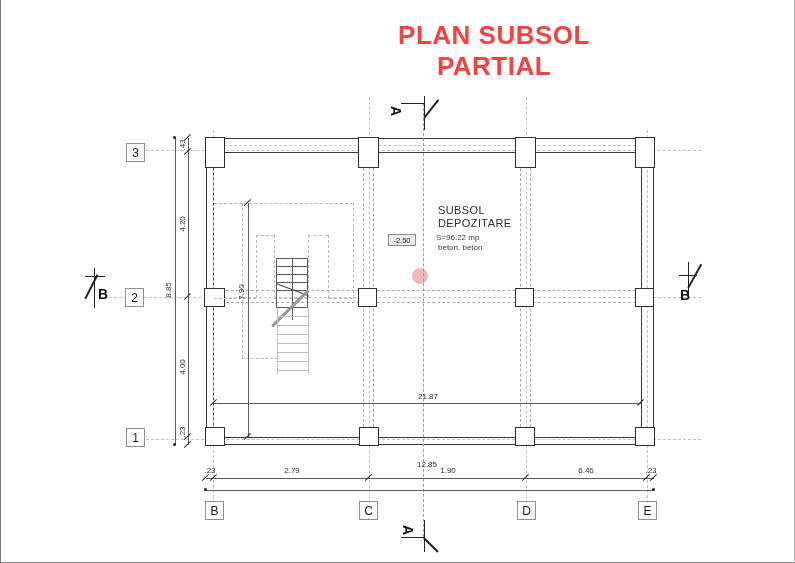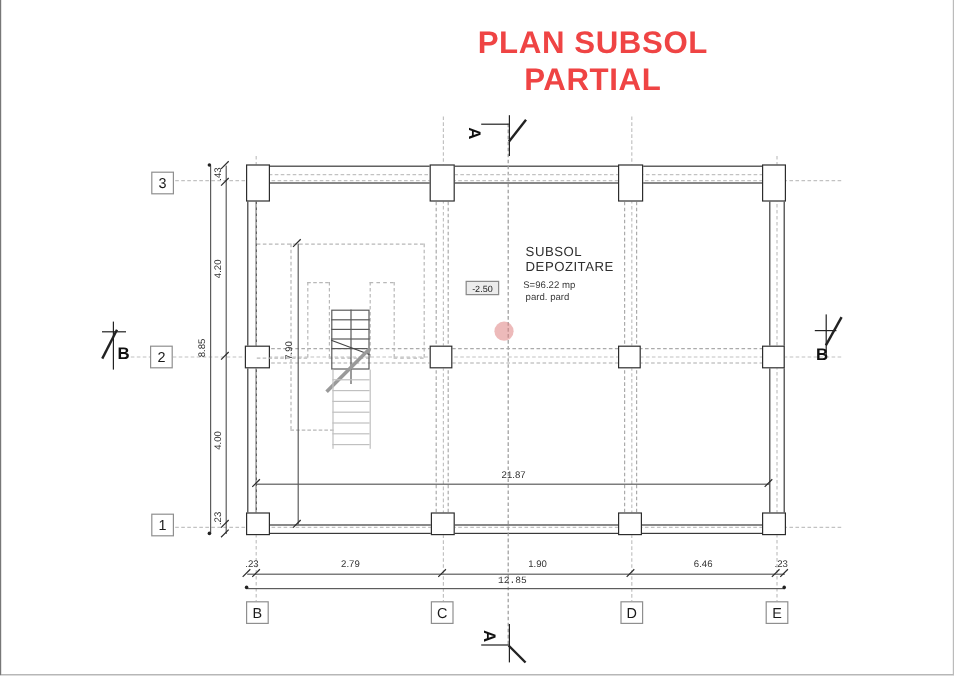--- a/index.html
+++ b/index.html
@@ -152,21 +152,21 @@
   <div class="tick" style="left:520px;top:477px;"></div>
   <div class="tick" style="left:641px;top:477px;"></div>
   <div class="tick" style="left:648px;top:477px;"></div>
   <div class="dot" style="left:203px;top:488px;"></div>
   <div class="dot" style="left:651px;top:488px;"></div>
   <div class="dtx" style="left:209px;top:470px;">.23</div>
   <div class="dtx" style="left:291px;top:470px;">2.79</div>
   <div class="dtx" style="left:447px;top:470px;">1.90</div>
   <div class="dtx" style="left:585px;top:470px;">6.46</div>
   <div class="dtx" style="left:650px;top:470px;">.23</div>
-  <div class="dtx" style="left:426px;top:484px;font-family:Liberation Mono, monospace;">12.85</div>
+  <div class="dtx" style="left:426px;top:464px;">12.85</div>
 
   <div class="dim-h" style="left:213px;top:403px;width:427px;"></div>
   <div class="tick" style="left:208px;top:402px;"></div>
   <div class="tick" style="left:635px;top:402px;"></div>
   <div class="dtx" style="left:427px;top:396px;">21.87</div>
   <div class="dim-v" style="left:247px;top:203px;height:234px;"></div>
   <div class="tick" style="left:242px;top:202px;"></div>
   <div class="tick" style="left:242px;top:436px;"></div>
   <div class="dtx rot" style="left:240px;top:292px;">7.90</div>
 
@@ -208,20 +208,20 @@
   <div class="sec-letter" style="left:97px;top:286px;">B</div>
 
   <div class="sec-stem" style="left:687px;top:262px;height:36px;"></div>
   <div class="sec-bar" style="left:678px;top:275px;width:18px;"></div>
   <div class="sec-diag" style="left:687px;top:287px;width:27px;transform:rotate(-61deg);"></div>
   <div class="sec-letter" style="left:679px;top:287px;">B</div>
 
   <div class="room-name" style="left:437px;top:204px;">SUBSOL</div>
   <div class="room-name" style="left:437px;top:217px;">DEPOZITARE</div>
   <div class="room-sub" style="left:419px;top:233px;margin-left:16px;">S=96.22 mp</div>
-  <div class="room-sub" style="left:437px;top:243px;">pard. pard</div>
+  <div class="room-sub" style="left:437px;top:243px;">beton. beton</div>
   <div class="elev-box">
       <span>-2.50</span>
     </div>
 
   <div class="cursor-dot"></div>
 
 </div>
 
 </body></html>

